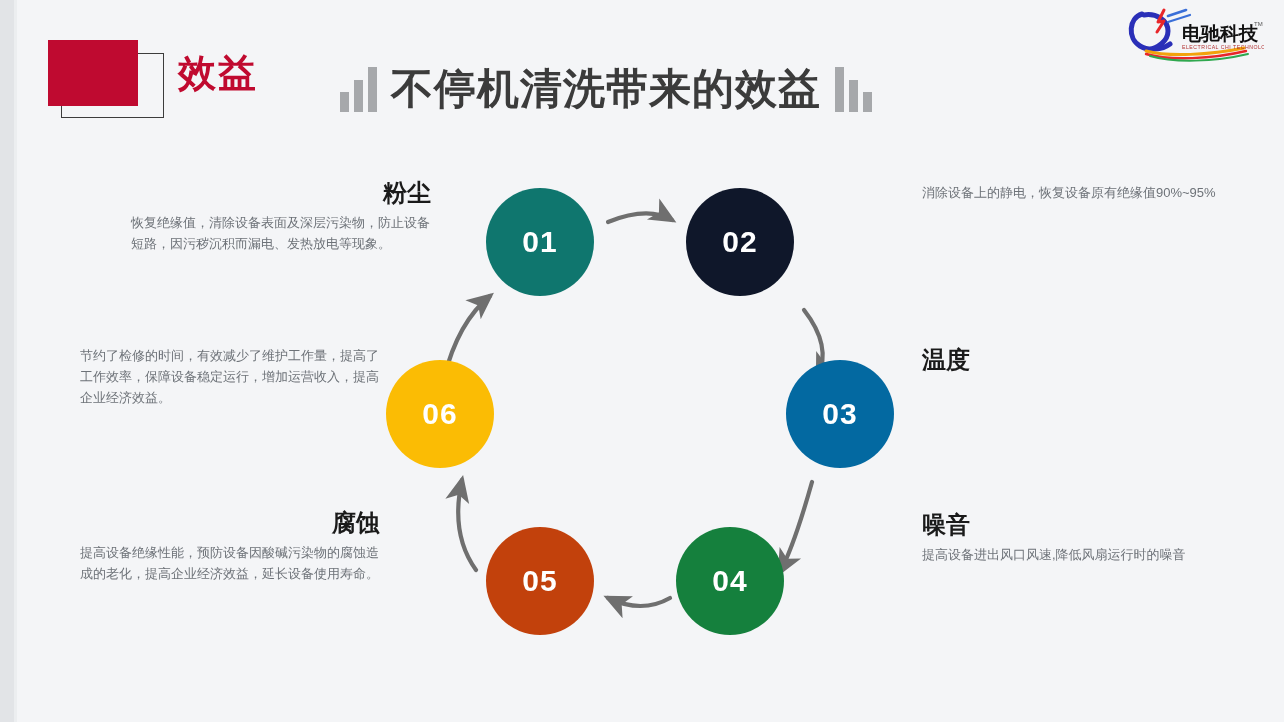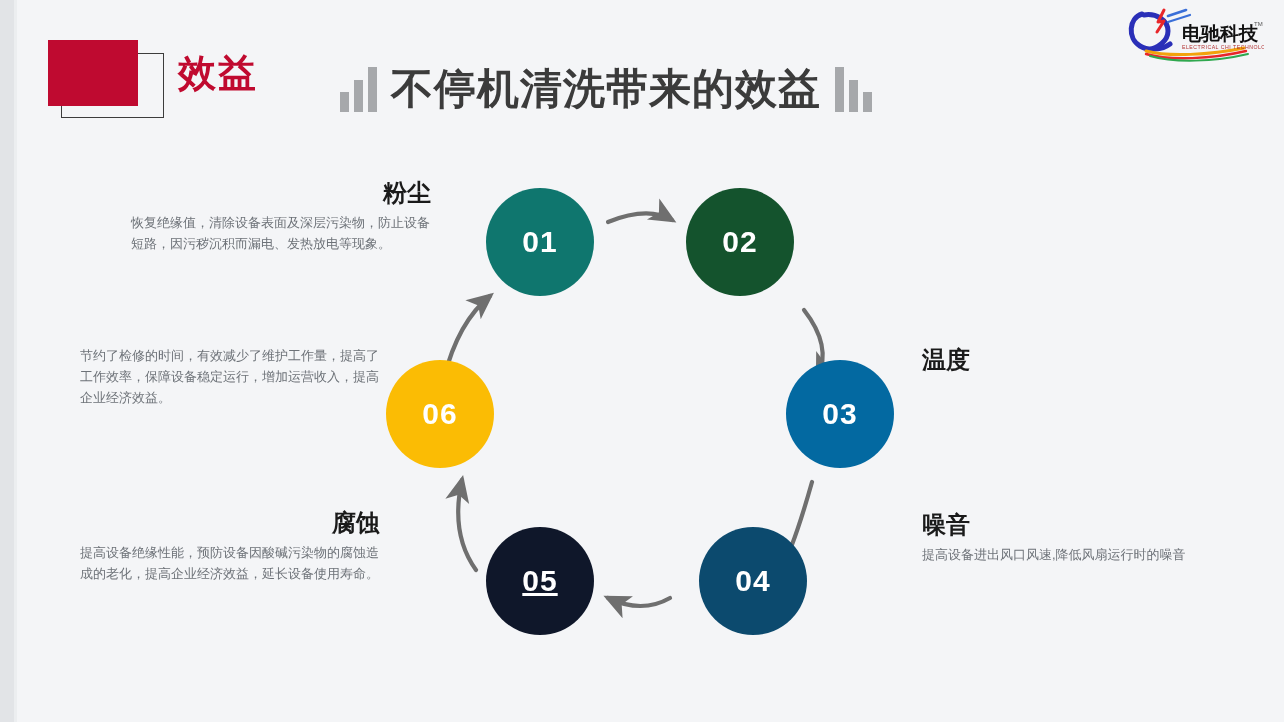--- a/index.html
+++ b/index.html
@@ -30,24 +30,24 @@
   .main-title{font-size:42px;font-weight:700;color:#3b3b3b;letter-spacing:1px;line-height:1;padding-bottom:2px;}
 
   
   .logo{position:absolute;right:20px;top:4px;width:140px;height:58px;}
 
   
   .cycle{position:absolute;left:380px;top:170px;width:520px;height:480px;}
   .circle{position:absolute;border-radius:50%;display:flex;align-items:center;justify-content:center;
           color:#ffffff;font-size:30px;font-weight:700;letter-spacing:1px;}
   .c01{left:106px;top:18px;width:108px;height:108px;background:#0f766e;}
-  .c02{left:306px;top:18px;width:108px;height:108px;background:#14532d;}
+  .c02{left:306px;top:18px;width:108px;height:108px;background:#0f172a;}
   .c03{left:406px;top:190px;width:108px;height:108px;background:#0369a1;}
-  .c04{left:319px;top:357px;width:108px;height:108px;background:#0c4a6e;}
-  .c05{left:106px;top:357px;width:108px;height:108px;background:#0f172a;text-decoration:underline;}
+  .c04{left:296px;top:357px;width:108px;height:108px;background:#15803d;}
+  .c05{left:106px;top:357px;width:108px;height:108px;background:#c2410c;}
   .c06{left:6px;top:190px;width:108px;height:108px;background:#fbbc04;}
   .arrows{position:absolute;left:0;top:0;width:520px;height:480px;}
 
   
   .block{position:absolute;width:300px;}
   .block .heading{font-size:24px;font-weight:700;color:#1a1a1a;margin:0 0 6px 0;line-height:1.1;}
   .block .body{font-size:13px;color:#6d7278;line-height:1.62;margin:0;}
   .left-block{text-align:left;}
   .left-block .heading{text-align:right;}
   .b-dust{left:91px;top:180px;margin-left:40px;}
@@ -129,20 +129,21 @@
 </div>
 <div class="block left-block b-energy">
   <p class="body">节约了检修的时间，有效减少了维护工作量，提高了工作效率，保障设备稳定运行，增加运营收入，提高企业经济效益。</p>
 </div>
 <div class="block left-block b-corrosion">
   <p class="heading">腐蚀</p>
   <p class="body">提高设备绝缘性能，预防设备因酸碱污染物的腐蚀造成的老化，提高企业经济效益，延长设备使用寿命。</p>
 </div>
 
 <div class="block b-static">
+  <p class="body">消除设备上的静电，恢复设备原有绝缘值90%~95%</p>
 </div>
 <div class="block b-temp">
   <p class="heading">温度</p>
 </div>
 <div class="block b-noise">
   <p class="heading">噪音</p>
   <p class="body">提高设备进出风口风速,降低风扇运行时的噪音</p>
 </div>
 
 </body></html>

